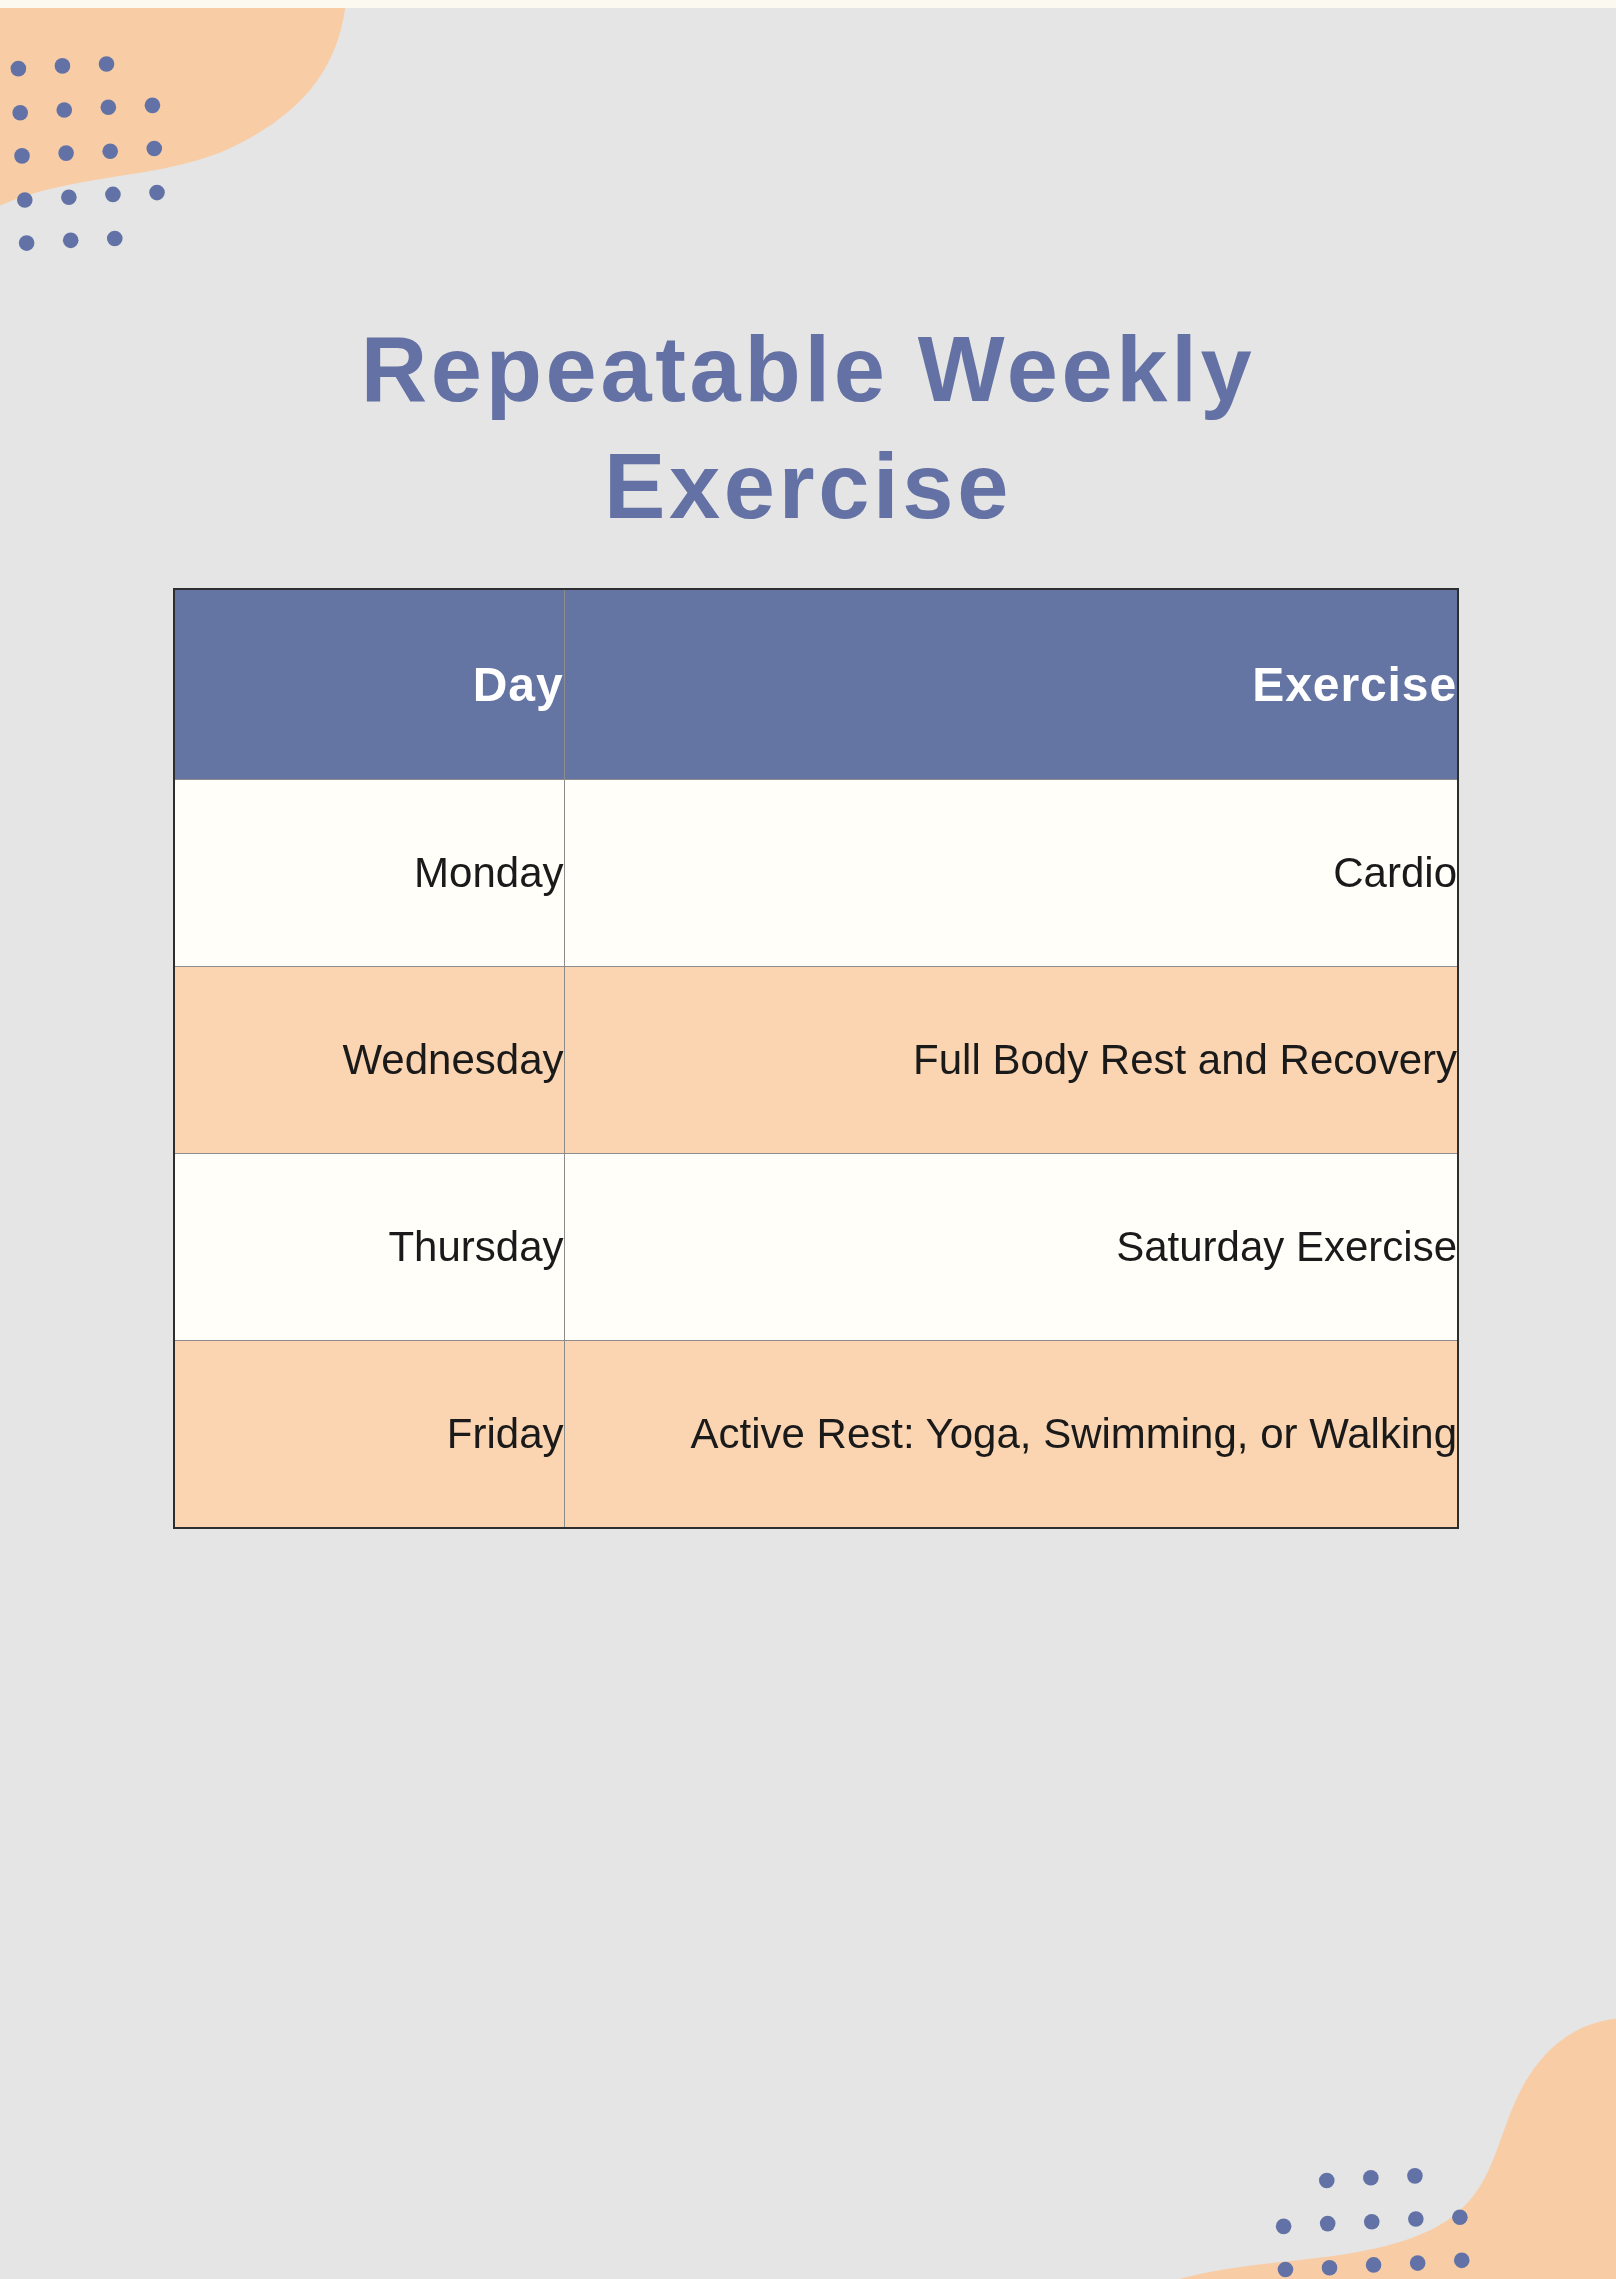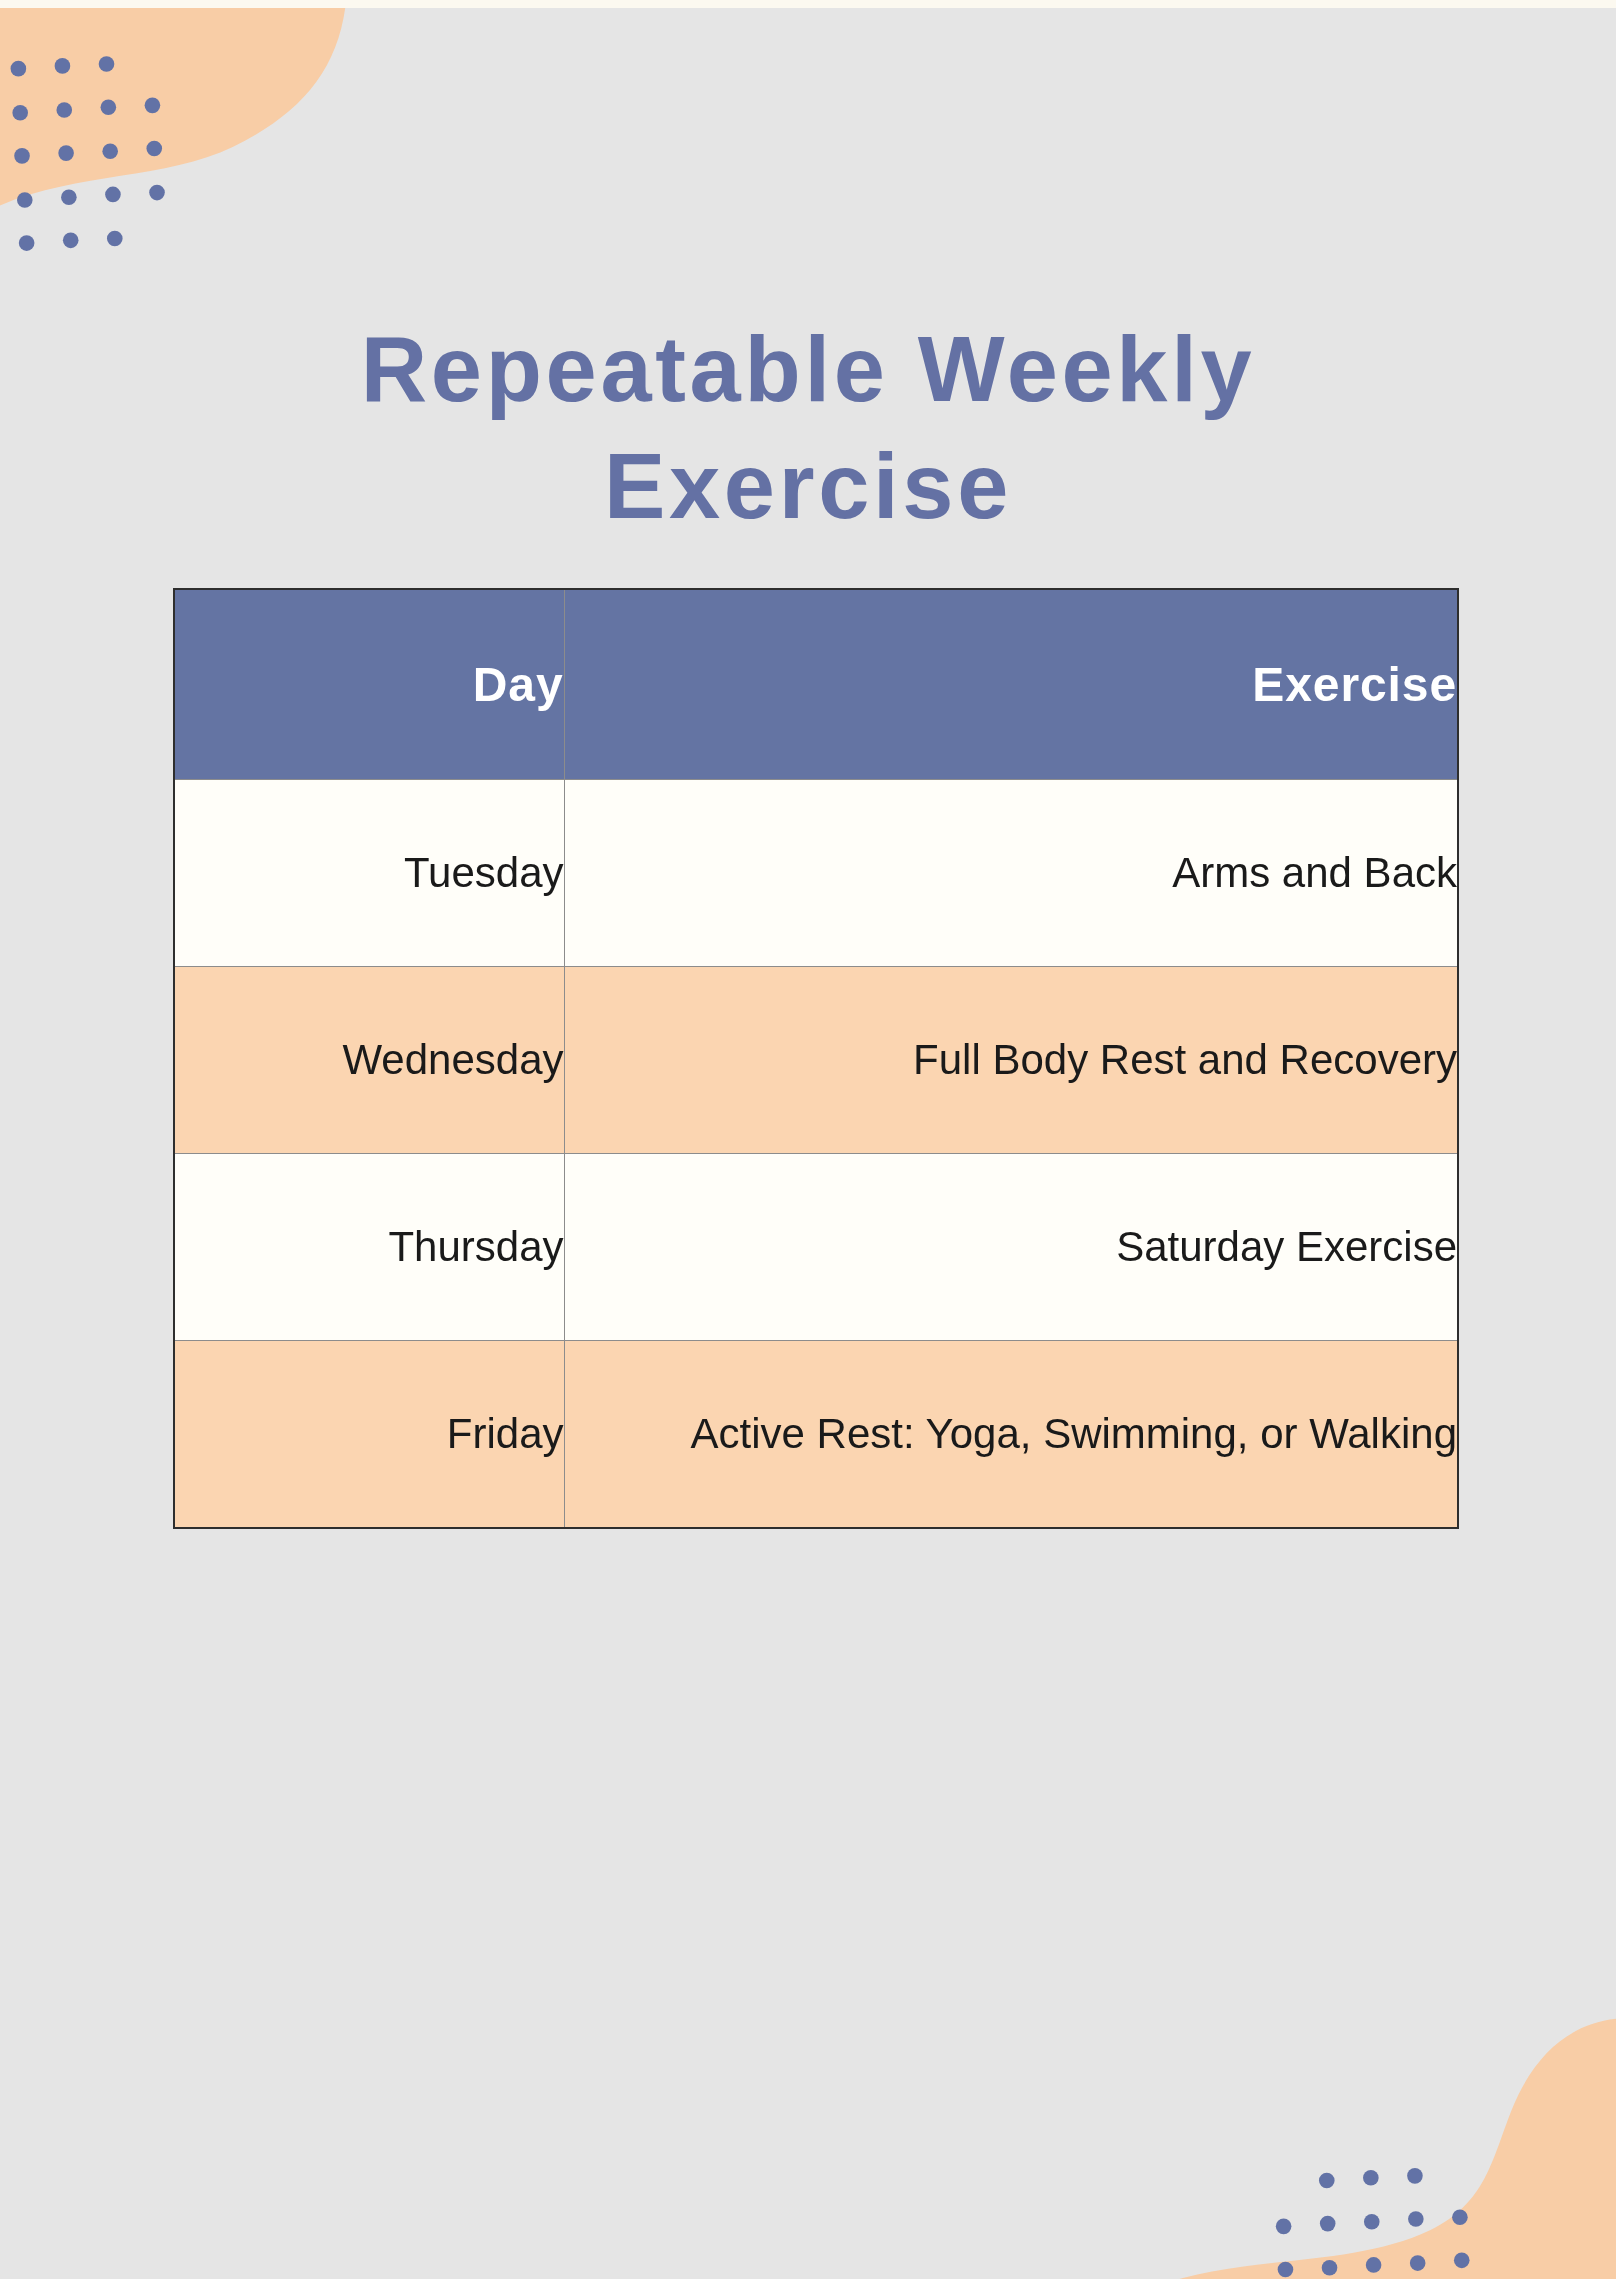--- a/index.html
+++ b/index.html
@@ -120,22 +120,22 @@
       <col class="exercise-col">
     </colgroup>
     <thead>
       <tr>
         <th>Day</th>
         <th>Exercise</th>
       </tr>
     </thead>
     <tbody>
       <tr>
-        <td>Tuesday</td>
-        <td>Arms and Back</td>
+        <td>Monday</td>
+        <td>Cardio</td>
       </tr>
       <tr>
         <td>Wednesday</td>
         <td>Full Body Rest and Recovery</td>
       </tr>
       <tr>
         <td>Thursday</td>
         <td>Saturday Exercise</td>
       </tr>
       <tr>

